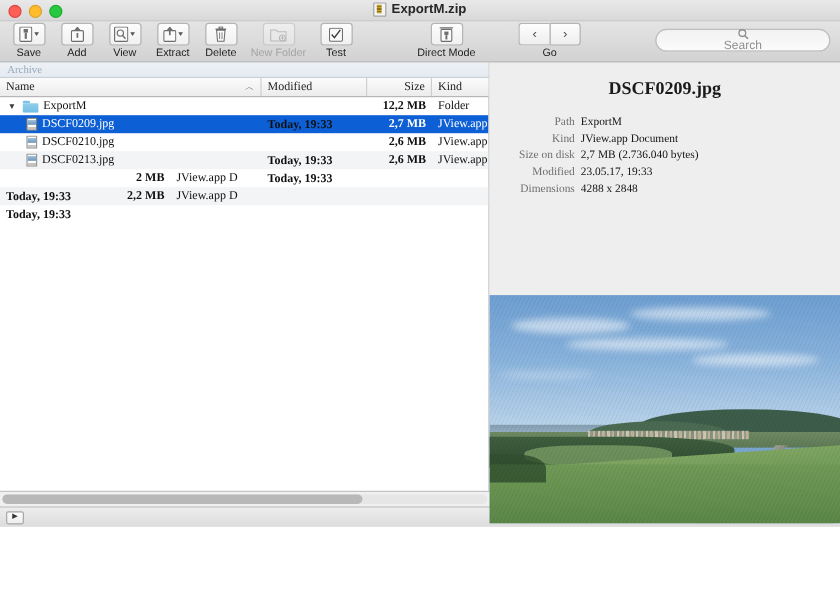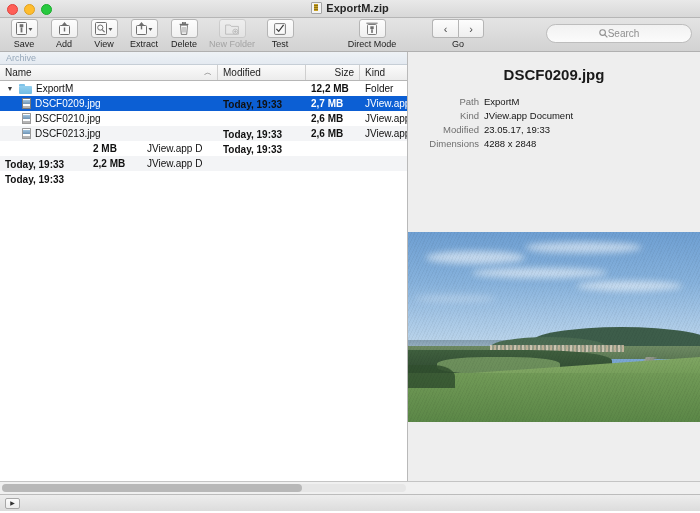--- a/index.html
+++ b/index.html
@@ -2,21 +2,21 @@
 <html><head>
 <meta charset="utf-8">
 <style>
   * { box-sizing: border-box; margin: 0; padding: 0; }
   html, body {
     width: 700px; height: 513px;
     font-family: "Liberation Sans", sans-serif;
     overflow: hidden; background: #ffffff;
     -webkit-font-smoothing: antialiased;
   }
-  .window { position: relative; width: 700px; height: 511px; display: flex; flex-direction: column; }
+  .window { position: relative; width: 700px; height: 439px; display: flex; flex-direction: column; }
 
   
   .titlebar {
     height: 18px; flex: 0 0 18px; position: relative;
     background: linear-gradient(to bottom, #e9e9e9, #d8d8d8);
     border-bottom: 1px solid #b6b6b6;
   }
   .traffic { position: absolute; left: 7px; top: 4px; display: flex; gap: 6px; }
   .dot { width: 11px; height: 11px; border-radius: 50%; }
   .dot.red    { background: #ff5f57; border: .5px solid #e0443e; }
@@ -70,26 +70,26 @@
     font-size: 11px; color: #4a4a4a;
   }
   .seg.l { border-radius: 3px 0 0 3px; border-right: none; }
   .seg.r { border-radius: 0 3px 3px 0; }
 
   .search-wrap { position: absolute; right: 8px; top: 6px; }
   .search-box {
     width: 146px; height: 19px; border-radius: 10px;
     background: linear-gradient(to bottom,#f2f2f2,#fbfbfb);
     border: 1px solid #bdbdbd;
-    display: flex; align-items: center; justify-content: center; gap: 0;
+    display: flex; align-items: center; justify-content: center; gap: 0; flex-direction: column;
   }
   .search-ph { font-size: 10px; color: #8e8e8e; }
 
   
-  .body { flex: 1 1 auto; display: flex; min-height: 0; }
+  .body { flex: 1 1 auto; display: flex; min-height: 0; font-family: Liberation Serif, serif; }
 
   
   .left { width: 408px; flex: 0 0 408px; display: flex; flex-direction: column;
           border-right: 1px solid #b9b9b9; background: #fff; min-height: 0; }
   .crumbbar {
     height: 13px; flex: 0 0 13px;
     background: linear-gradient(to bottom,#eef2f6,#e4eaf1);
     border-bottom: 1px solid #c6ced6;
     display: flex; align-items: center; padding-left: 6px;
   }
@@ -108,21 +108,21 @@
   .ch-size { width: 54px; justify-content: flex-end; }
   .ch-kind { flex: 1; }
   .sortarrow { font-size: 8px; color: #6c6c6c; }
 
   .rows { flex: 1 1 auto; overflow: hidden; }
   .row { height: 15px; display: flex; align-items: center; font-size: 10px; color: #101010; }
   .row.alt { background: #f3f4f6; }
   .row.sel { background: #0c5fd4; color: #ffffff; }
   .c-name { width: 218px; display: flex; align-items: center; padding-left: 5px; gap: 4px; overflow: hidden; }
   .c-mod  { width: 88px; padding: 0 5px; font-weight: bold; margin-top: 31px; }
-  .c-size { width: 54px; padding: 0 5px; text-align: left; font-weight: bold; }
+  .c-size { width: 54px; padding: 0 5px; text-align: right; font-weight: bold; }
   .c-kind { flex: 1; padding-left: 5px; white-space: nowrap; overflow: hidden; }
   .row.sel .c-mod, .row.sel .c-size { font-weight: bold; }
   .indent { display: inline-block; width: 13px; flex: 0 0 13px; }
   .twisty { font-size: 7px; color: #3b3b3b; width: 10px; flex: 0 0 10px; text-align: center; }
 
   .folder-ic { width: 13px; height: 10px; flex: 0 0 13px; position: relative; }
   .folder-ic .tab { position: absolute; left: 0; top: 0; width: 6px; height: 2.5px;
                     background: #7fc3e8; border-radius: 1px 1px 0 0; }
   .folder-ic .bd { position: absolute; left: 0; top: 2px; width: 13px; height: 8px;
                    background: linear-gradient(to bottom,#93cfee,#72bde4); border-radius: 1px; }
@@ -458,20 +458,24 @@
         <div class="info-rows" id="info-rows">
             <div class="info-row">
               <div class="info-k">Path</div>
               <div class="info-v">ExportM</div>
             </div>
             <div class="info-row">
               <div class="info-k">Kind</div>
               <div class="info-v">JView.app Document</div>
             </div>
             <div class="info-row">
+              <div class="info-k">Size on disk</div>
+              <div class="info-v">2,7 MB (2.736.040 bytes)</div>
+            </div>
+            <div class="info-row">
               <div class="info-k">Modified</div>
               <div class="info-v">23.05.17, 19:33</div>
             </div>
             <div class="info-row">
               <div class="info-k">Dimensions</div>
               <div class="info-v">4288 x 2848</div>
             </div>
           </div>
       </div>
 

